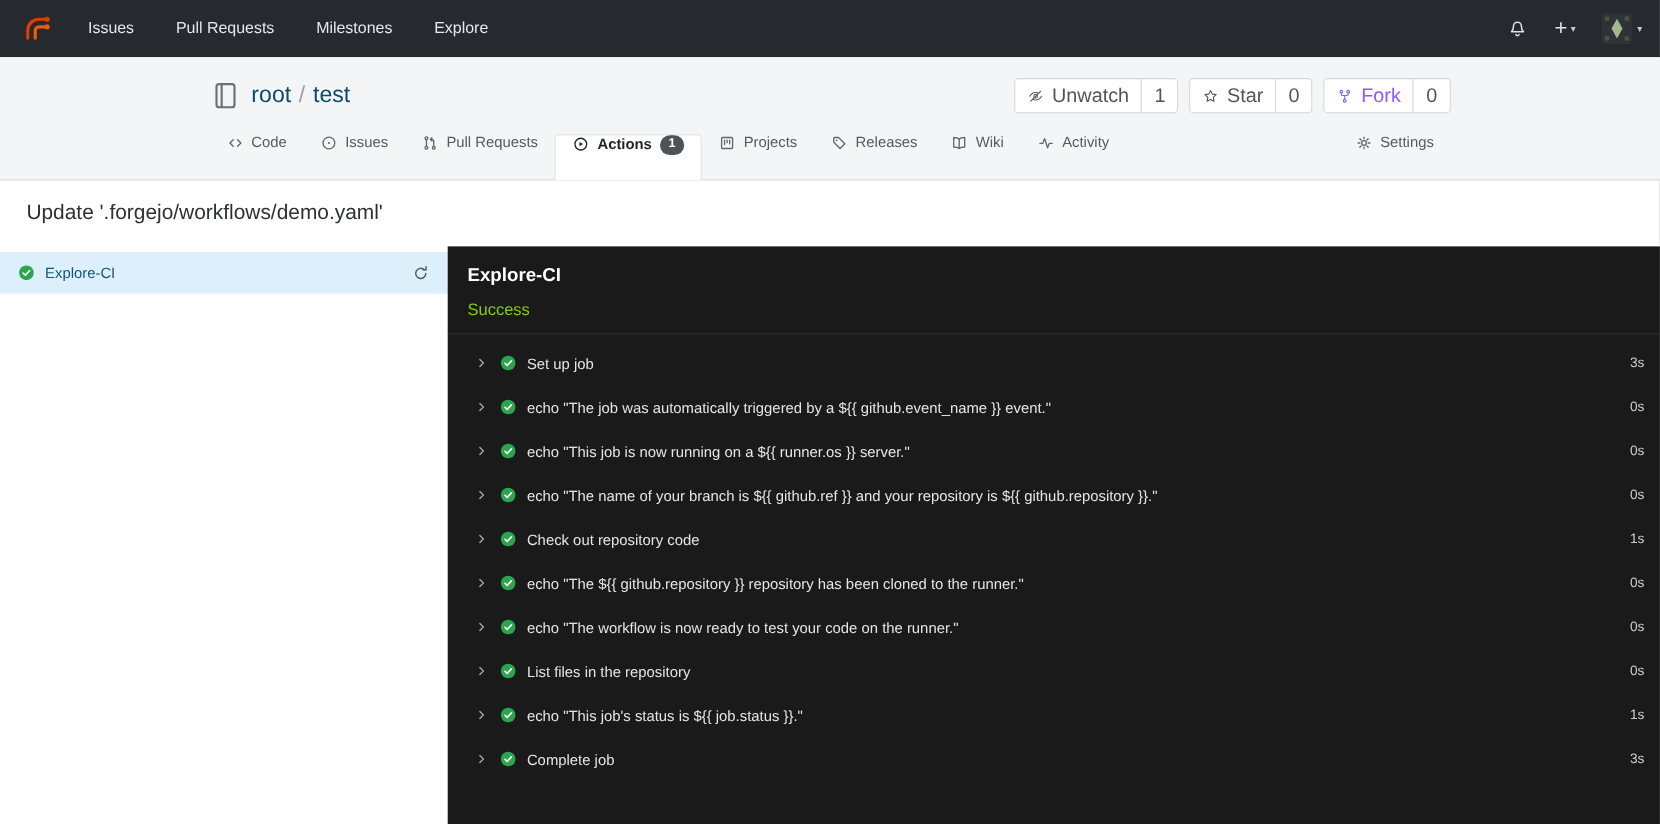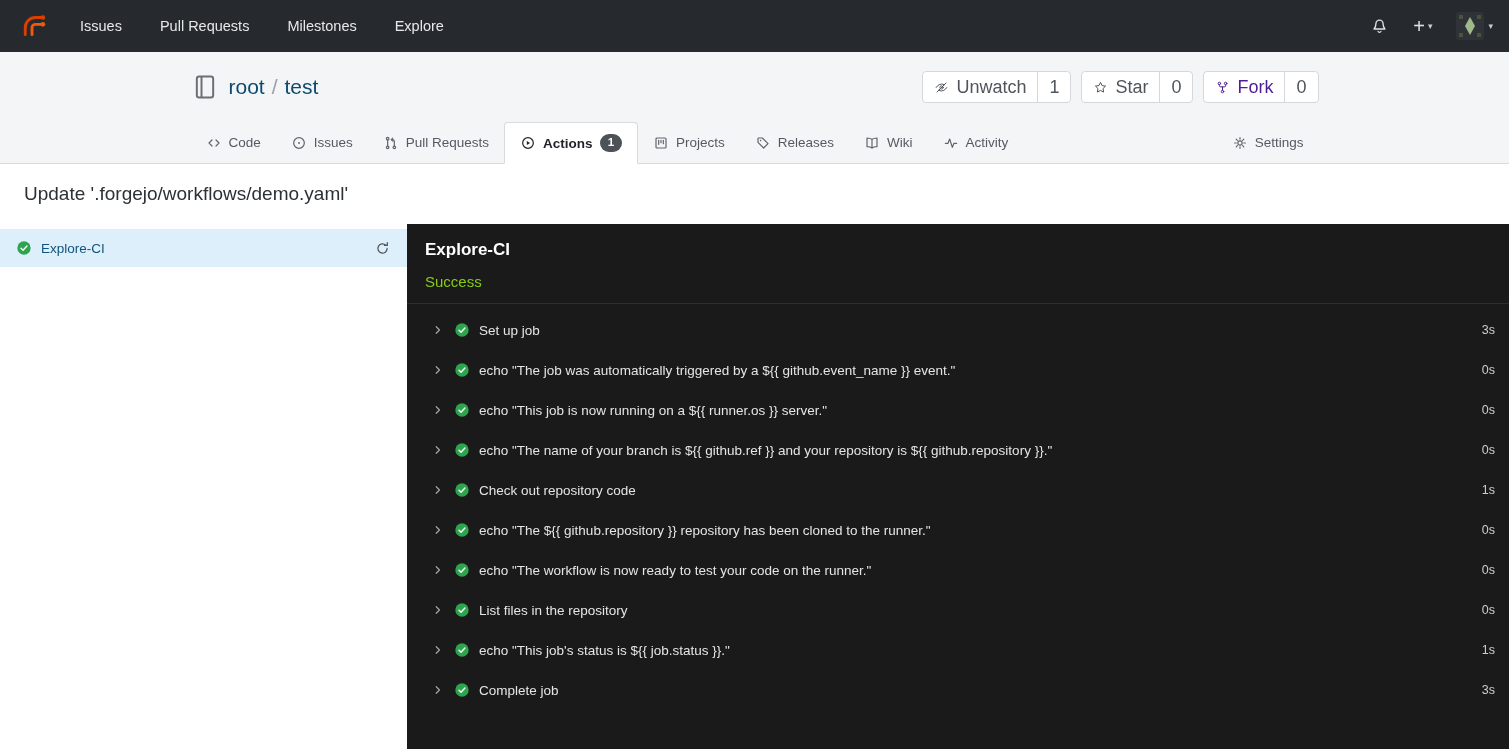--- a/index.html
+++ b/index.html
@@ -40,26 +40,26 @@
   .repo-actions { margin-left: auto; display: flex; gap: 10px; }
   .btn-group {
     display: flex; height: 32px; background: #ffffff; border: 1px solid #d4d7dc;
     border-radius: 4px; overflow: hidden; font-size: 18px; color: #50555c;
   }
   .btn-main { display: flex; align-items: center; gap: 7px; padding: 0 11px; cursor: pointer; }
   .btn-count {
     display: flex; align-items: center; padding: 0 11px;
     border-left: 1px solid #d4d7dc; cursor: pointer;
   }
-  .btn-group.disabled .btn-main { color: #4c1d95; cursor: default; justify-content: flex-end; }
+  .btn-group.disabled .btn-main { color: #8b5cf6; cursor: default; justify-content: flex-end; }
 
   
   .tabs { margin-top: 16px; display: flex; align-items: flex-end; height: 41px; }
   .tab {
-    height: 41px; display: flex; align-items: center; gap: 7px; padding: 0 15px;
+    height: 41px; display: flex; align-items: flex-start; gap: 7px; padding: 0 15px;
     font-size: 13.5px; color: #555a61; cursor: pointer; text-decoration: none;
   }
   .tab .t-ico { color: #60656c; }
   .tab.active {
     height: 42px; margin-bottom: -1px; background: #ffffff;
     border: 1px solid #d8dadf; border-bottom: 1px solid #ffffff;
     border-radius: 4px 4px 0 0; color: #1f2328; font-weight: 700;
   }
   .tab.active .t-ico { color: #1f2328; }
   .tab-badge {

